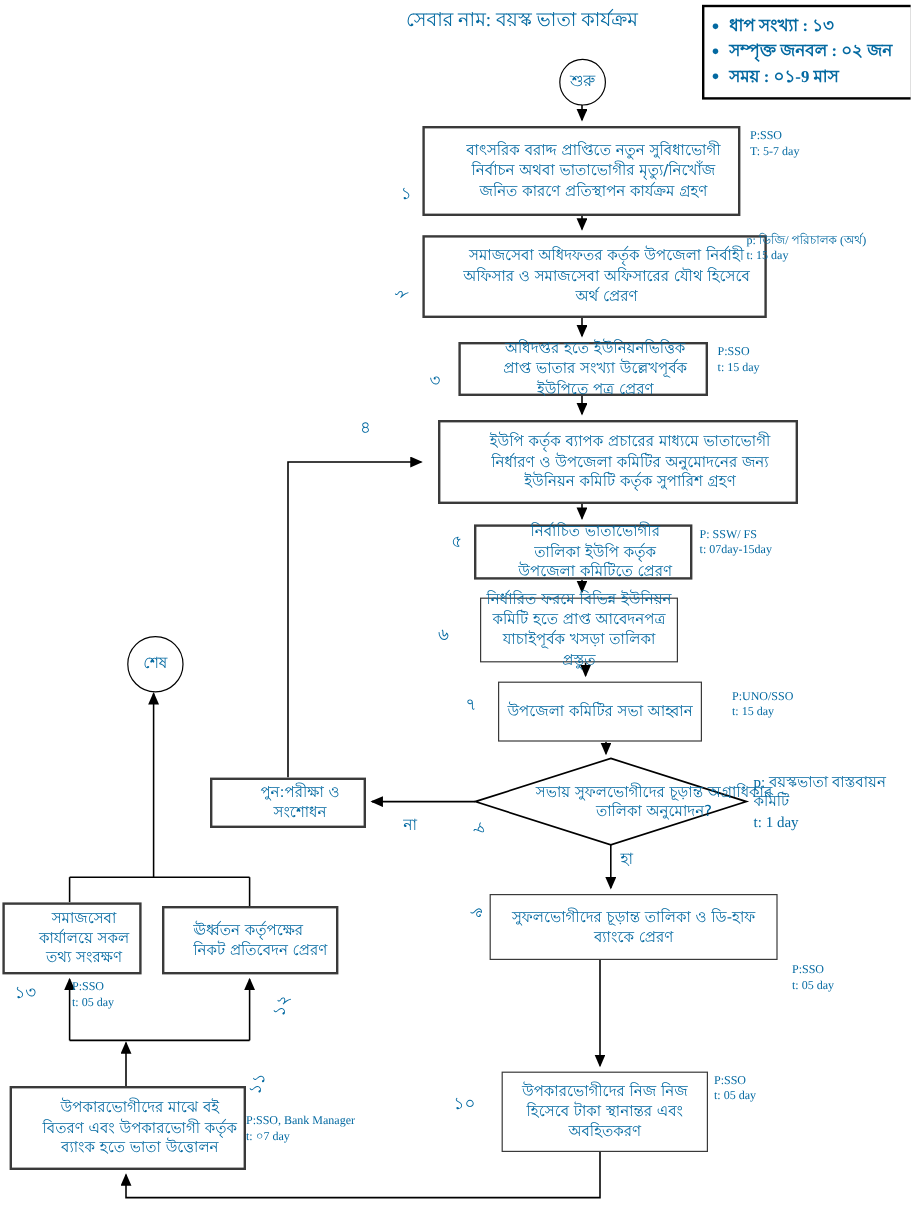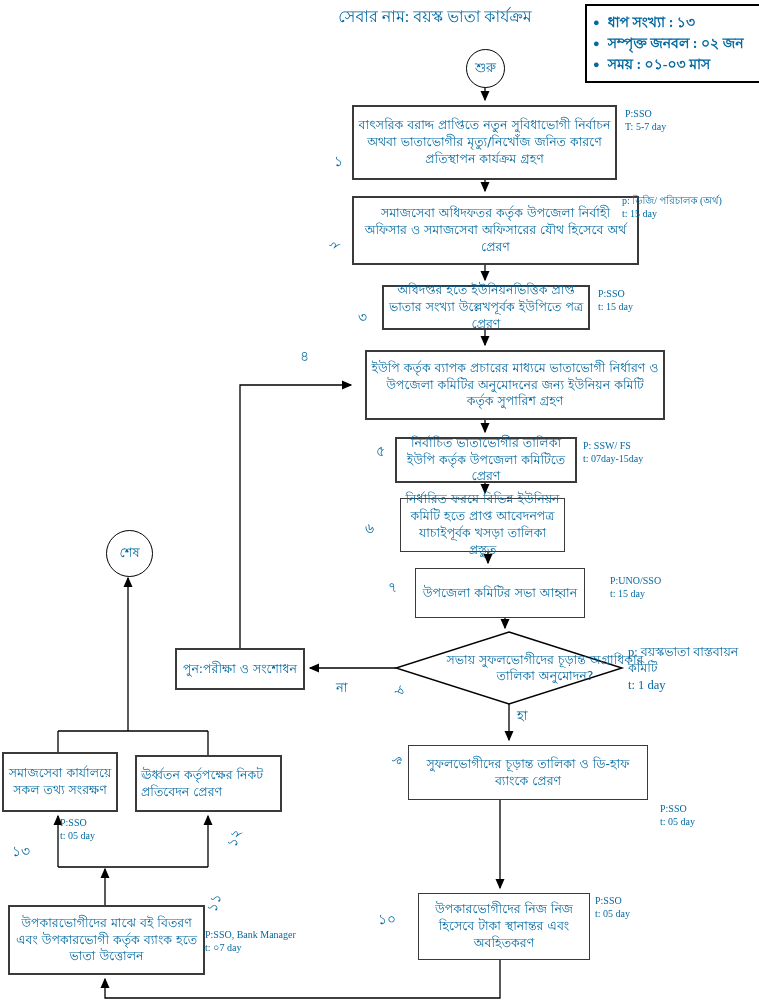--- a/index.html
+++ b/index.html
@@ -7,21 +7,21 @@
           font-family:"Liberation Serif","DejaVu Sans",serif;color:#0369a1;overflow:hidden;}
   #wires{position:absolute;left:0;top:0;width:759px;height:1005px;}
   .abs{position:absolute;}
   .title{font-size:16px;text-align:center;}
   .legend{border:2px solid #000;padding:6px 8px 6px 6px;font-size:14px;font-weight:bold;}
   .legend-row{display:flex;align-items:flex-start;gap:8px;line-height:1.5;}
   .bullet{font-size:11px;line-height:1.9;}
   .node{border:1px solid #3a3a3a;background:#fff;display:flex;align-items:center;justify-content:center;
         text-align:center;font-size:12.5px;line-height:1.35;padding:2px 4px;box-sizing:border-box;
         font-family:"DejaVu Sans","Liberation Serif",sans-serif;}
-  .thick{border-width:2px;}
+  .thick{border-width:2px;padding-left:24px;}
   .terminal{border:1px solid #000;border-radius:50%;background:#fff;display:flex;align-items:center;
             justify-content:center;font-size:13px;font-family:"DejaVu Sans",sans-serif;}
   .diamond-label{display:flex;align-items:center;justify-content:center;text-align:center;
                  font-size:12.5px;line-height:1.3;font-family:"DejaVu Sans",sans-serif;}
   .ann{font-size:10px;white-space:pre-line;line-height:1.3;}
   .stepnum{font-size:14px;font-family:"DejaVu Sans",sans-serif;}
   .rot{transform:rotate(-70deg);}
   .edge-label{font-size:13px;font-family:"DejaVu Sans",sans-serif;}
 </style>
 </head>
@@ -75,21 +75,21 @@
     <div class="legend-row">
       <span class="bullet">●</span>
       <span>ধাপ সংখ্যা : ১৩</span>
     </div>
     <div class="legend-row">
       <span class="bullet">●</span>
       <span>সম্পৃক্ত জনবল : ০২ জন</span>
     </div>
     <div class="legend-row">
       <span class="bullet">●</span>
-      <span>সময় : ০১-০৩ মাস</span>
+      <span>সময় : ০১-9 মাস</span>
     </div>
   </div>
 
   <div class="abs terminal" style="left:466px;top:49px;width:37px;height:37px;">শুরু</div>
   <div class="abs terminal" style="left:106px;top:530px;width:45px;height:45px;">শেষ</div>
 
   <div class="abs node thick" style="left:352px;top:105px;width:265px;height:75px;">বাৎসরিক বরাদ্দ প্রাপ্তিতে নতুন সুবিধাভোগী নির্বাচন অথবা ভাতাভোগীর মৃত্যু/নিখোঁজ জনিত কারণে প্রতিস্থাপন কার্যক্রম গ্রহণ</div>
   <div class="abs node thick" style="left:352px;top:196px;width:287px;height:69px;">সমাজসেবা অধিদফতর কর্তৃক উপজেলা নির্বাহী অফিসার ও সমাজসেবা অফিসারের যৌথ হিসেবে অর্থ প্রেরণ</div>
   <div class="abs node thick" style="left:382px;top:285px;width:208px;height:45px;">অধিদপ্তর হতে ইউনিয়নভিত্তিক প্রাপ্ত ভাতার সংখ্যা উল্লেখপূর্বক ইউপিতে পত্র প্রেরণ</div>
   <div class="abs node thick" style="left:365px;top:350px;width:300px;height:70px;">ইউপি কর্তৃক ব্যাপক প্রচারের মাধ্যমে ভাতাভোগী নির্ধারণ ও উপজেলা কমিটির অনুমোদনের জন্য ইউনিয়ন কমিটি কর্তৃক সুপারিশ গ্রহণ</div>
@@ -112,21 +112,21 @@
   <div class="abs stepnum" style="left:358px;top:306px;">৩</div>
   <div class="abs stepnum" style="left:300px;top:345px;">৪</div>
   <div class="abs stepnum" style="left:376px;top:440px;">৫</div>
   <div class="abs stepnum" style="left:365px;top:517px;">৬</div>
   <div class="abs stepnum" style="left:388px;top:576px;">৭</div>
   <div class="abs stepnum rot" style="left:396px;top:678px;">৮</div>
   <div class="abs stepnum rot" style="left:393px;top:748px;">৯</div>
   <div class="abs stepnum" style="left:378px;top:908px;">১০</div>
   <div class="abs stepnum rot" style="left:206px;top:891px;">১১</div>
   <div class="abs stepnum rot" style="left:226px;top:826px;">১২</div>
-  <div class="abs stepnum" style="left:12px;top:840px;">১৩</div>
+  <div class="abs stepnum" style="left:12px;top:816px;">১৩</div>
 
   <div class="abs ann" style="left:625px;top:107px;">P:SSO
 T: 5-7  day</div>
   <div class="abs ann" style="left:622px;top:194px;">p: ডিজি/ পরিচালক (অর্থ)
 t: 15 day</div>
   <div class="abs ann" style="left:598px;top:287px;">P:SSO
 t: 15 day</div>
   <div class="abs ann" style="left:583px;top:439px;">P: SSW/ FS
 t: 07day-15day</div>
   <div class="abs ann" style="left:610px;top:574px;">P:UNO/SSO

